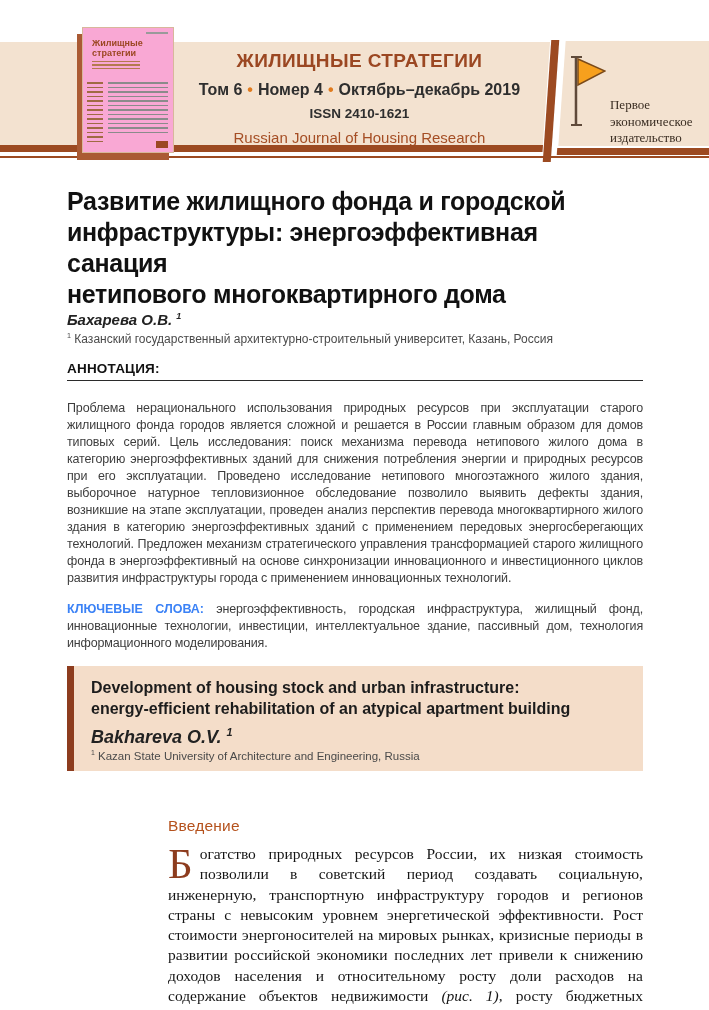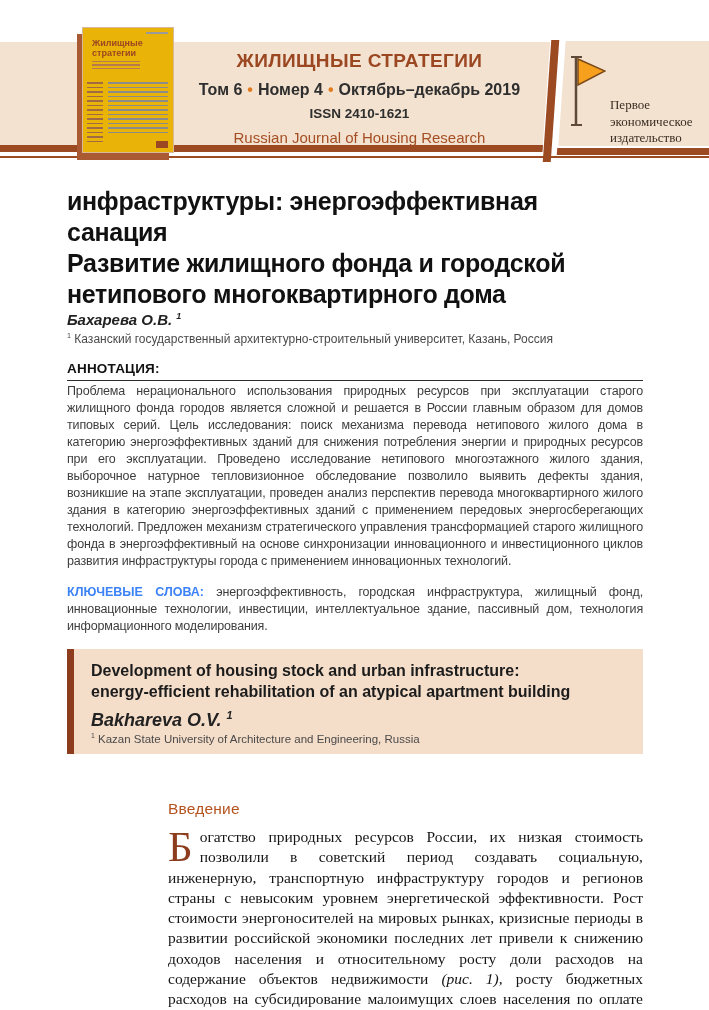--- a/index.html
+++ b/index.html
@@ -42,21 +42,21 @@
     position:absolute;left:557px;top:148px;width:175px;height:7px;
     background:#9c4a21;transform:skewX(-4deg);
   }
   .publisher-name{
     font-family:"Liberation Serif", serif;font-size:13px;line-height:16.5px;
     color:#3a2d22;margin:44px 0 0 4px;
   }
   
   .cover{
     position:absolute;left:82px;top:27px;width:90px;height:124px;
-    background:#eab308;border:1px solid #d8b79b;
+    background:#f9a8d4;border:1px solid #d8b79b;
     box-shadow:-5px 7px 0 #aa5a33;z-index:3;
   }
   .cover-issn{position:absolute;top:4px;right:5px;width:22px;height:2px;background:#9a9a9a;}
   .cover-title{margin:11px 0 0 9px;font-size:9px;line-height:9.5px;font-weight:bold;color:#9b4722;}
   .cover-sub{margin:3px 0 0 9px;width:48px;height:10px;
     background:repeating-linear-gradient(#b57a4e 0 1.5px, transparent 1.5px 3.5px);}
   .cover-side{position:absolute;left:4px;top:54px;width:16px;bottom:8px;
     background:repeating-linear-gradient(#a06a42 0 1.5px, transparent 1.5px 4.5px);}
   .cover-list{position:absolute;left:25px;top:54px;right:5px;bottom:16px;
     background:repeating-linear-gradient(#8b8b8b 0 1.5px, transparent 1.5px 4.5px);}
@@ -66,21 +66,21 @@
   .article-title{
     margin-top:16px;font-size:25px;line-height:31px;font-weight:bold;color:#111;
     letter-spacing:-0.3px;
   }
   .author-line{margin-top:1px;font-size:15px;font-weight:bold;font-style:italic;color:#222;}
   sup{font-size:60%;vertical-align:super;line-height:0;}
   .affiliation{margin-top:4px;font-size:12px;color:#4a4a4a;}
   .abstract-label{margin-top:15px;font-size:13.5px;font-weight:bold;color:#111;letter-spacing:.2px;}
   .abstract-rule{border:none;border-top:1.5px solid #2b2b2b;margin:4px 0 0 0;}
   .abstract-text,.keywords{
-    margin-top:2px;font-size:12.5px;line-height:17px;text-align:justify;
+    margin-top:19px;font-size:12.5px;line-height:17px;text-align:justify;
     color:#3d3d3d;letter-spacing:-0.15px;
   }
   .keywords{margin-top:14px;}
   .keywords b{color:#3b82f6;letter-spacing:0;margin-top:23px;}
   
   .en-block{
     margin-top:14px;background:#f4ddc9;border-left:7px solid #8d3c1e;
     padding:11px 14px 9px 17px;
   }
   .en-title{font-size:16px;line-height:21px;font-weight:bold;color:#1c1c1c;}
@@ -148,22 +148,22 @@
       <div class="cover-sub"></div>
       <div class="cover-side"></div>
       <div class="cover-list"></div>
       <div class="cover-mark"></div>
     </div>
   </div>
 
   <div class="content">
 
     <h1 class="article-title" style="margin-bottom:0;">
+      <div>Развитие жилищного фонда и городской</div>
       <div>инфраструктуры: энергоэффективная санация</div>
-      <div>Развитие жилищного фонда и городской</div>
       <div>нетипового многоквартирного дома</div>
     </h1>
 
     <div class="author-line">
       <span>Бахарева О.В.</span>
       <sup>1</sup>
     </div>
 
     <div class="affiliation">
       <sup>1</sup>

